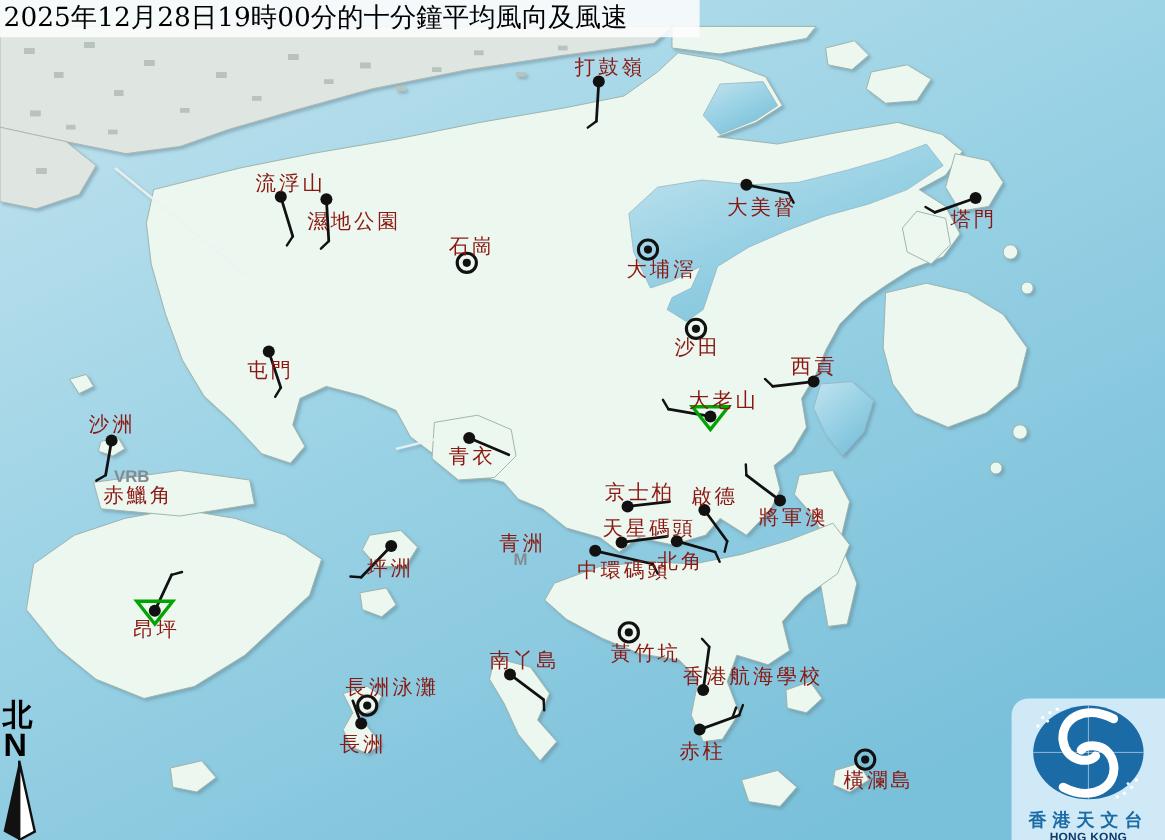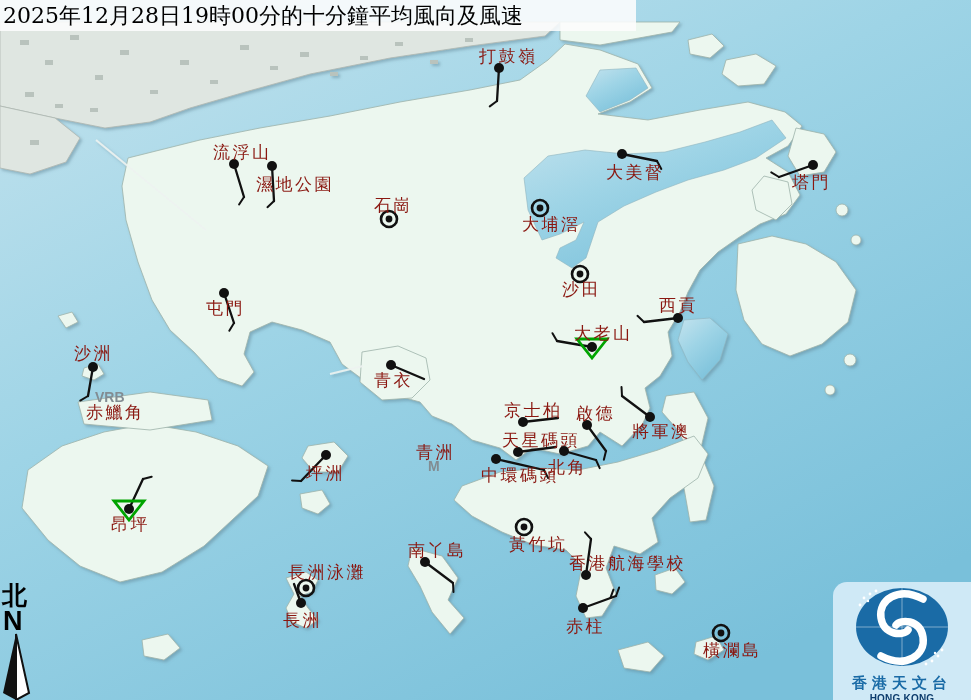--- a/index.html
+++ b/index.html
@@ -1,29 +1,29 @@
 <!DOCTYPE html>
 <html><head>
 <meta charset="utf-8">
 <style>
   html,body{margin:0;padding:0;background:#222;}
   #screen{position:relative;width:971px;height:700px;overflow:hidden;
           font-family:"DejaVu Serif","Liberation Serif",serif;}
   #mapsvg{position:absolute;left:0;top:0;}
   
-  #titlebar{position:absolute;left:0;top:0;width:636px;height:31px;
+  #titlebar{position:absolute;left:0;top:0;width:583px;height:31px;
     background:rgba(253,253,253,0.88);color:#000;font-size:22px;line-height:31px;
     white-space:nowrap;overflow:hidden;padding-left:3px;box-sizing:border-box;
     font-family:"DejaVu Serif","Liberation Serif",serif;}
   
   #compass{position:absolute;left:2px;top:583px;width:40px;color:#000;}
   #compass .zh{font-size:25px;font-weight:bold;line-height:26px;font-family:"DejaVu Serif",serif;}
   #compass .en{font-size:27px;font-weight:bold;line-height:25px;font-family:"Liberation Sans",sans-serif;margin-left:1px;}
   
-  #logo{position:absolute;right:0;bottom:0;width:138px;height:118px;
+  #logo{position:absolute;right:0;bottom:0;width:128px;height:118px;
     background:#cfe9f6;border-radius:14px 0 0 0;text-align:center;}
   #logo .zh{color:#1a6ba6;font-weight:bold;font-size:15px;letter-spacing:5px;
     margin-top:0px;font-family:"DejaVu Serif",serif;}
   #logo .en{color:#0d3c6c;font-weight:bold;font-size:10px;letter-spacing:0.2px;
     font-family:"Liberation Sans",sans-serif;}
   
   .land{fill:#ecf7ef;stroke:#9db3aa;stroke-width:0.8;}
   .urban{fill:#dfe6e1;stroke:#aeb8b1;stroke-width:0.8;}
   .sea-carve{fill:url(#seagrad);stroke:#8fb3be;stroke-width:0.6;}
   .speck{fill:#b9c3bd;}

